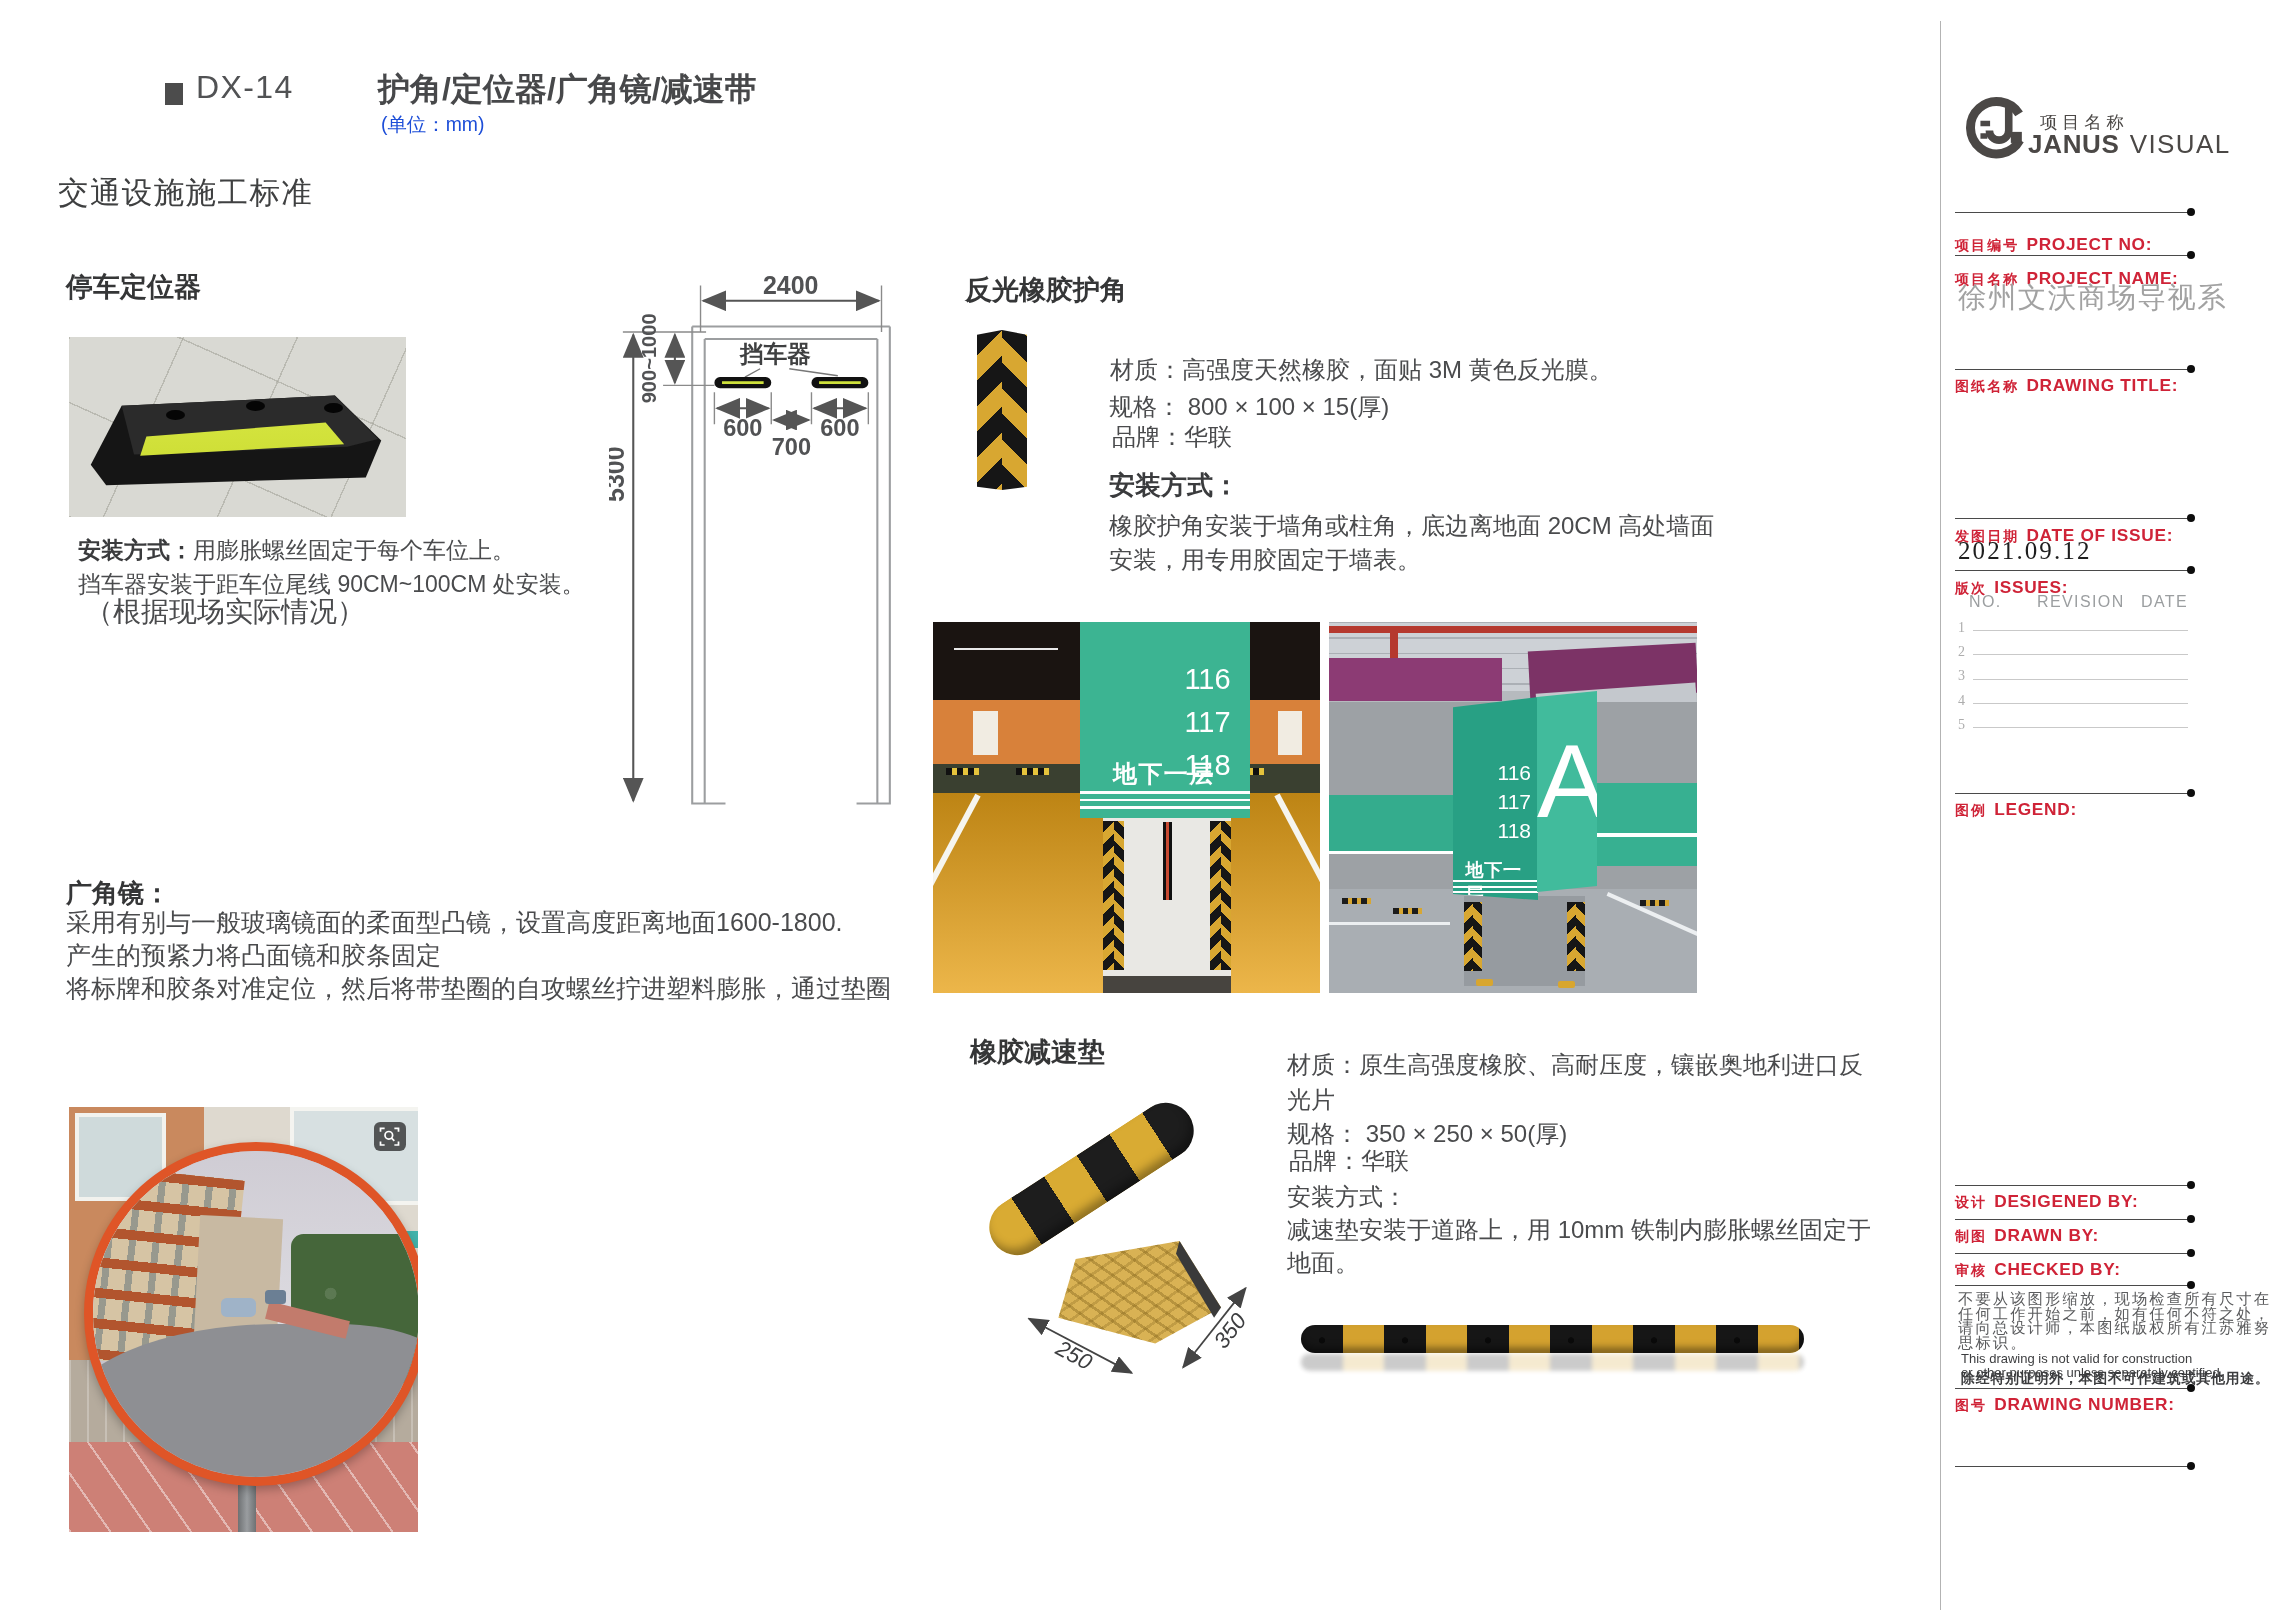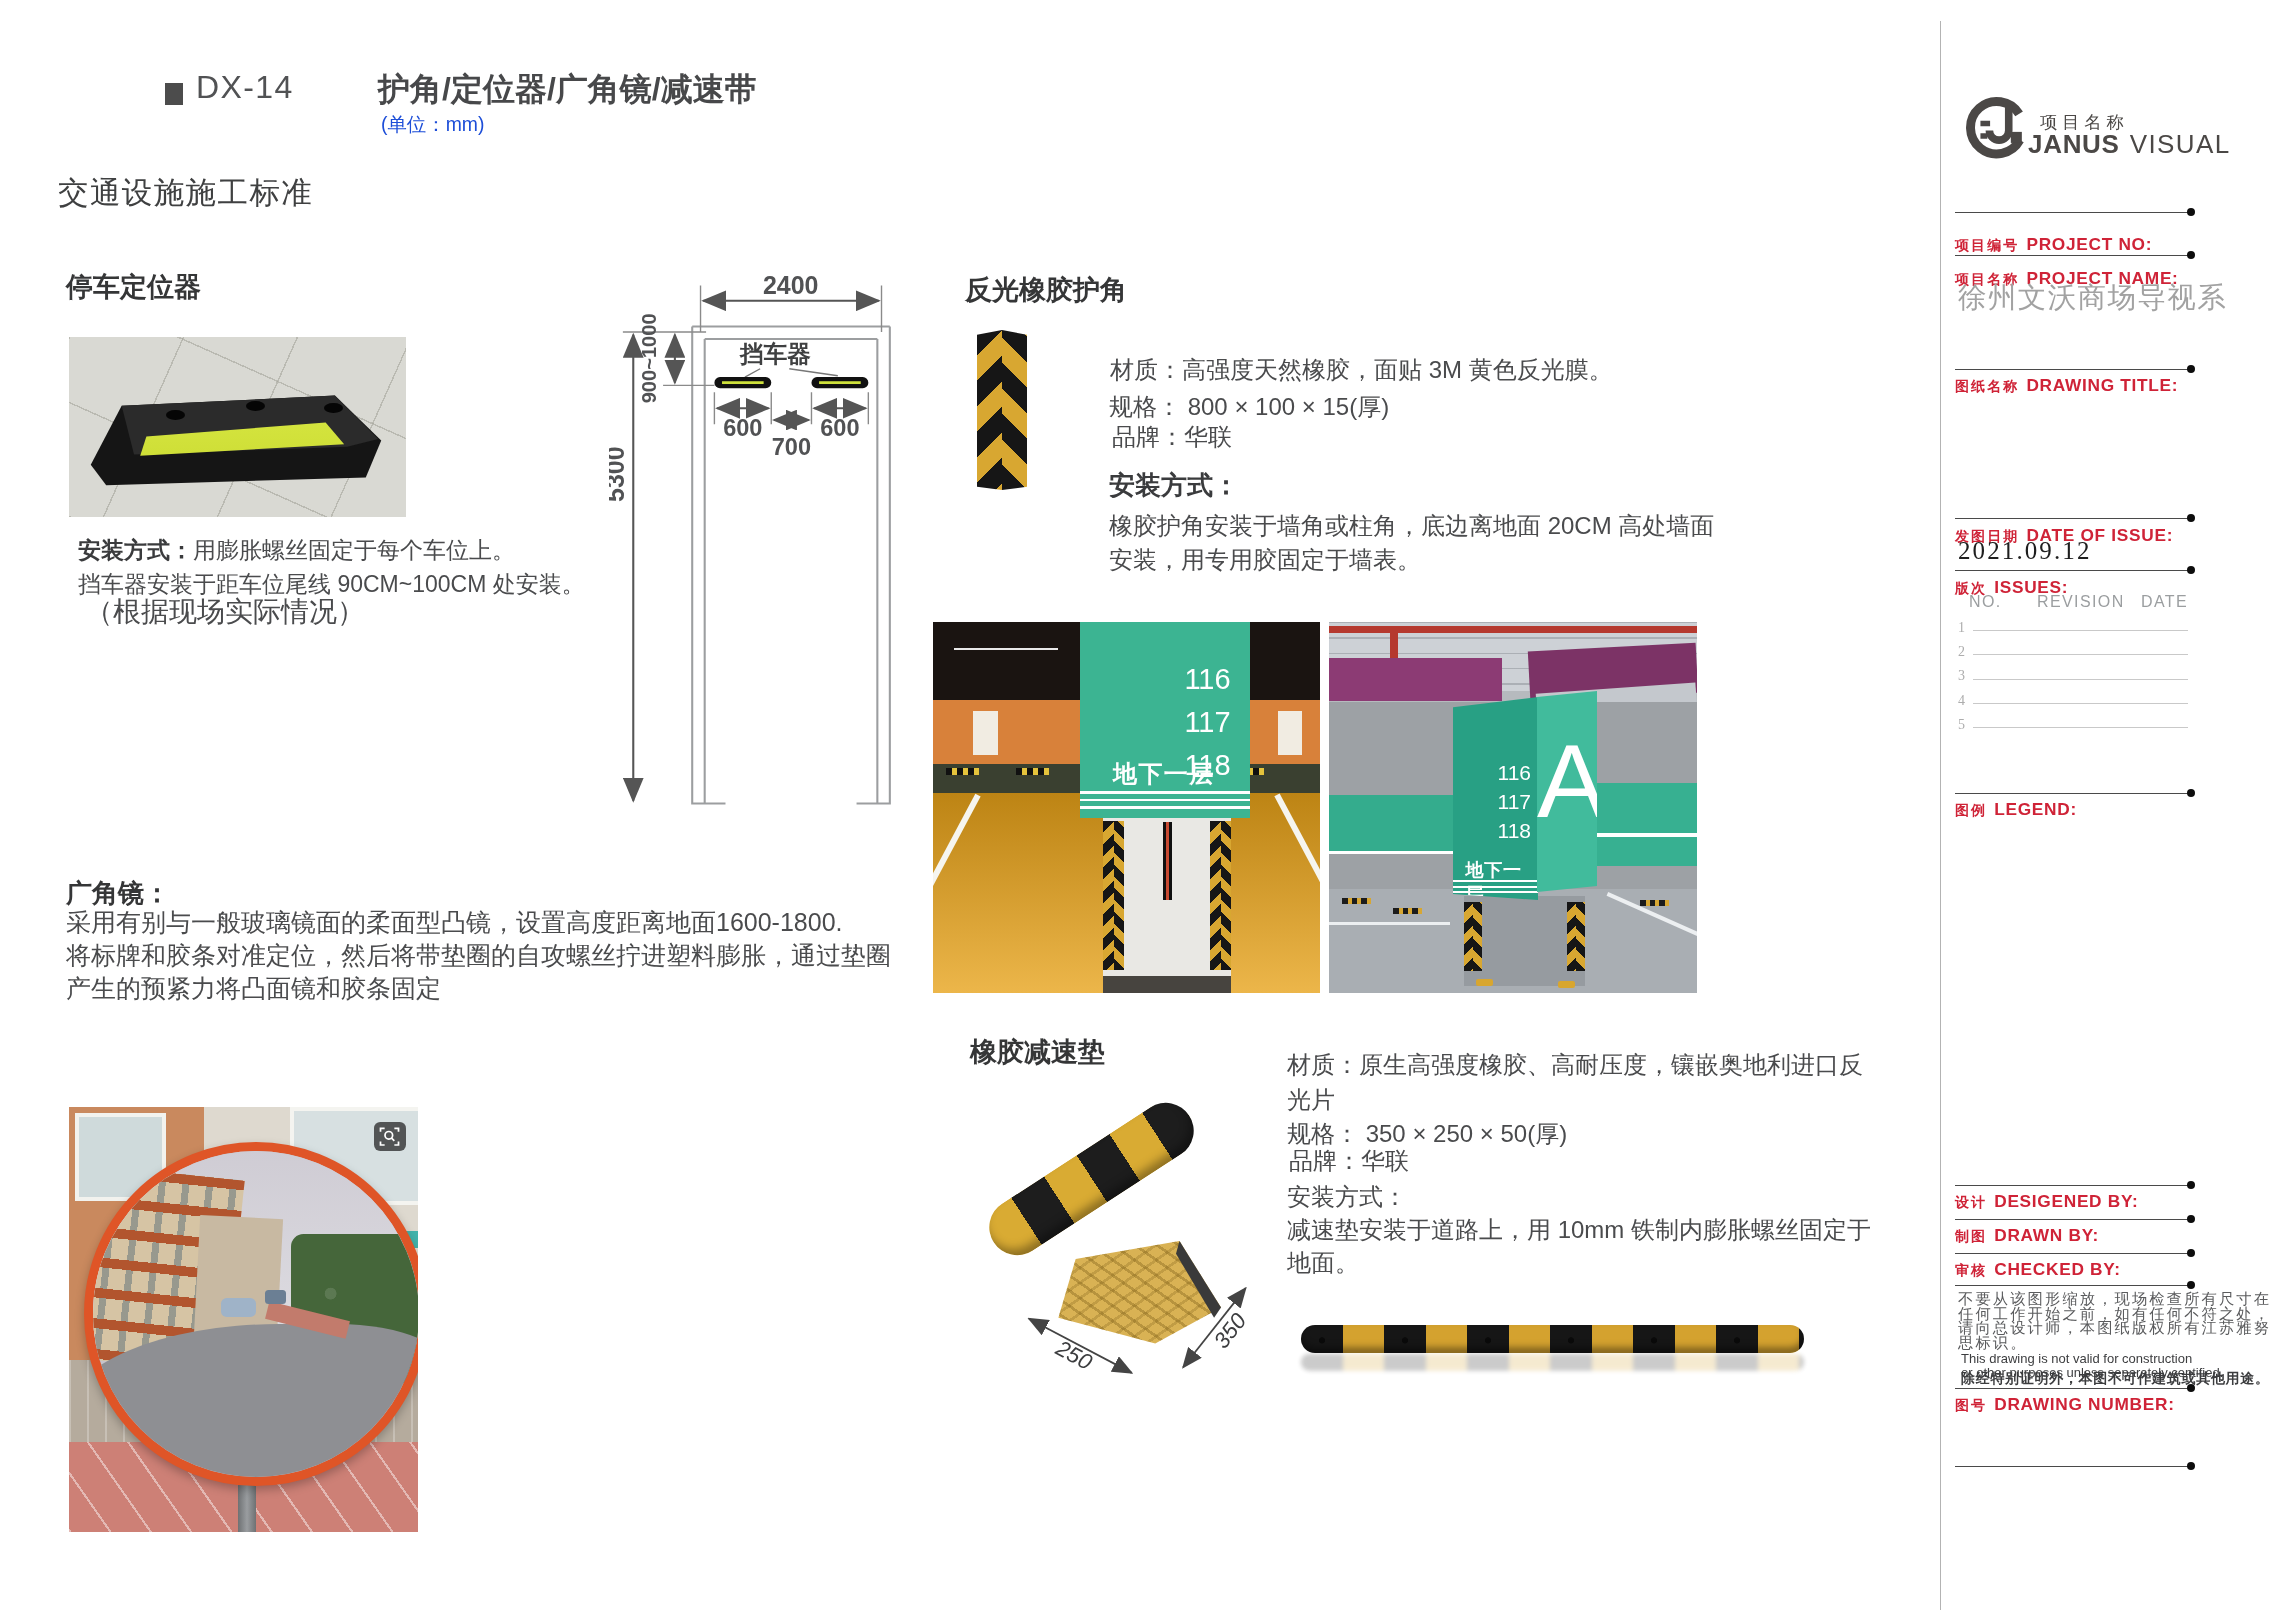--- a/index.html
+++ b/index.html
@@ -119,22 +119,22 @@
   <line x1="296" y1="205" x2="370" y2="205" stroke="#555" stroke-width="3" marker-start="url(#ah)" marker-end="url(#ah)"></line>
   <line x1="238" y1="222" x2="288" y2="222" stroke="#555" stroke-width="3" marker-start="url(#ah)" marker-end="url(#ah)"></line>
   <text x="193" y="245" text-anchor="middle" font-size="34" font-weight="bold" fill="#515254">600</text>
   <text x="333" y="245" text-anchor="middle" font-size="34" font-weight="bold" fill="#515254">600</text>
   <text x="263" y="272" text-anchor="middle" font-size="34" font-weight="bold" fill="#515254">700</text>
 </svg>
 
 <div class="sec" style="left:66px;top:876px;font-size:26px;">广角镜：</div>
 <div class="abs" style="left:66px;top:906px;font-size:25px;line-height:33px;color:#4a4b4d;white-space:nowrap;">
   <div>采用有别与一般玻璃镜面的柔面型凸镜，设置高度距离地面1600-1800.</div>
+  <div>产生的预紧力将凸面镜和胶条固定</div>
   <div>将标牌和胶条对准定位，然后将带垫圈的自攻螺丝拧进塑料膨胀，通过垫圈</div>
-  <div>产生的预紧力将凸面镜和胶条固定</div>
 </div>
 
 <div class="abs mirror-photo">
 
   <div class="abs" style="left:0;top:0;width:349px;height:125px;background:#ded9cf;"></div>
   <div class="abs" style="left:0;top:0;width:135px;height:253px;background:#c9895e;"></div>
   <div class="abs" style="left:5.6px;top:5.6px;width:83px;height:80px;background:#cfdadb;border:4.2px solid #f2f2ee;"></div>
   <div class="abs" style="left:221px;top:0;width:128px;height:90px;background:#d7e0e1;border:4.2px solid #f4f4f0;"></div>
   <div class="abs" style="left:229px;top:124px;width:120px;height:16.7px;background:#43b3ab;"></div>
   <div class="abs" style="left:229px;top:223px;width:120px;height:16.7px;background:#43b3ab;"></div>

